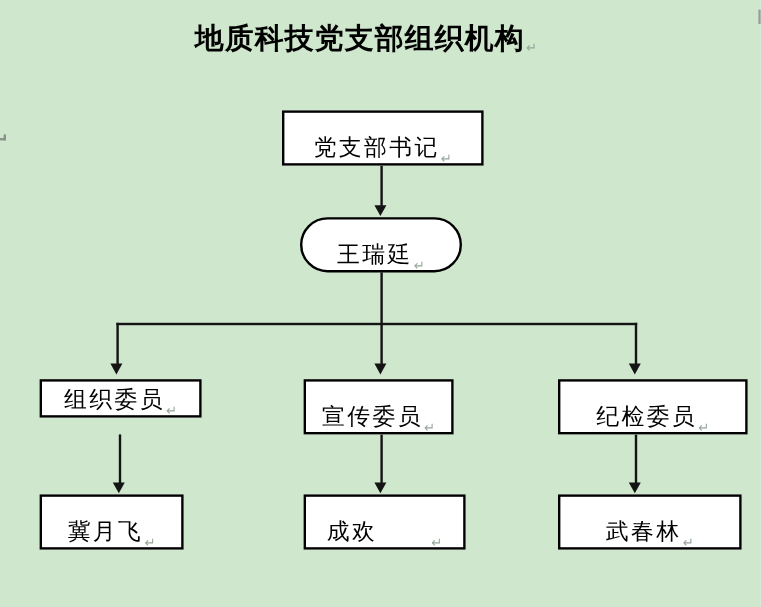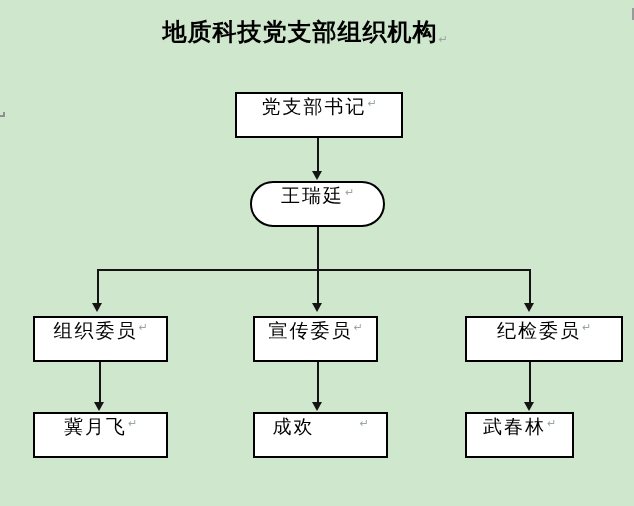--- a/index.html
+++ b/index.html
@@ -20,44 +20,44 @@
     letter-spacing:1px;
     font-family:"Liberation Sans",sans-serif;
   }
   .title .pmark{font-weight:normal;}
   .node{
     position:absolute;
     box-sizing:border-box;
     background:#ffffff;
     border:2px solid #000;
     display:flex;
-    align-items:flex-start;
+    align-items:flex-end;
     justify-content:center;
     font-family:"Liberation Serif",serif;
     font-size:19px;
     color:#000;
     letter-spacing:2px;
   }
   .pmark{
     color:#9aa79b;
     font-size:11px;
     letter-spacing:0;
     margin-left:1px;
     position:relative;
     top:3px;
     font-family:"Liberation Sans",sans-serif;
   }
   .box-a {left:235px;top:92px; width:168px;height:46px;}
   .box-b {left:250px;top:181px;width:135px;height:46px;border-radius:23px;}
-  .box-c1{left:33px; top:316px;width:135px;height:46px;}
+  .box-c1{left:33px; top:316px;width:135px;height:32px;}
   .box-c2{left:253px;top:316px;width:125px;height:46px;}
   .box-c3{left:465px;top:316px;width:158px;height:46px;}
-  .box-d1{left:33px; top:412px;width:135px;height:46px;}
+  .box-d1{left:33px; top:412px;width:120px;height:46px;}
   .box-d2{left:253px;top:412px;width:135px;height:46px;gap:44px;}
-  .box-d3{left:465px;top:412px;width:109px;height:46px;}
+  .box-d3{left:465px;top:412px;width:153px;height:46px;}
   .vline{position:absolute;width:2px;background:#141414;}
   .hline{position:absolute;height:2px;background:#141414;}
   .arrow-down{
     position:absolute;width:0;height:0;
     border-left:5px solid transparent;
     border-right:5px solid transparent;
     border-top:9px solid #141414;
   }
   .v-a  {left:317px;top:138px;height:34px;}
   .ah-a {left:312px;top:171px;}

